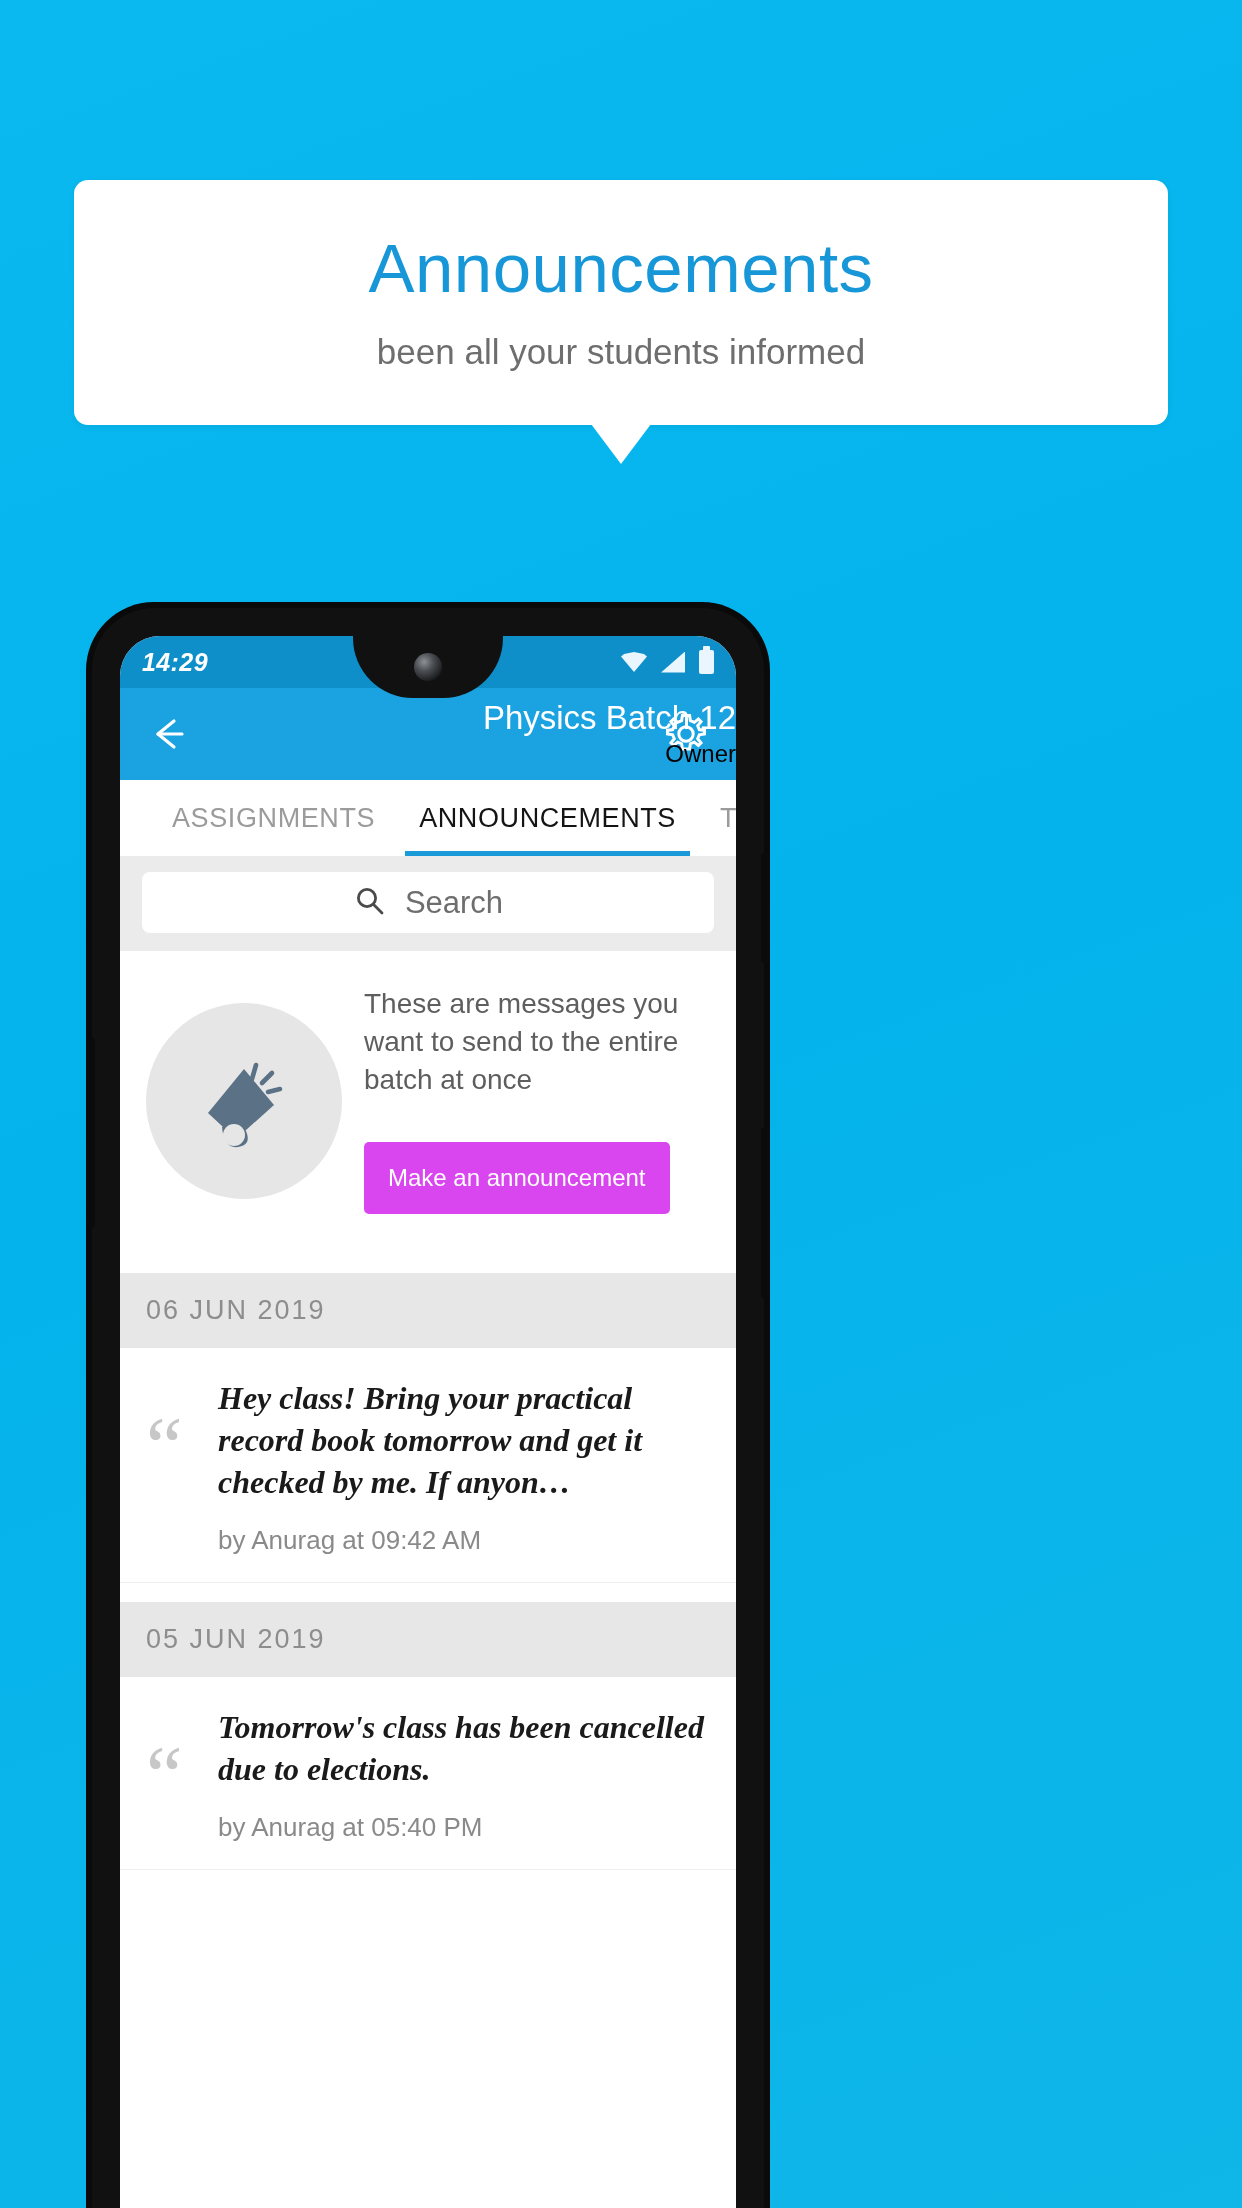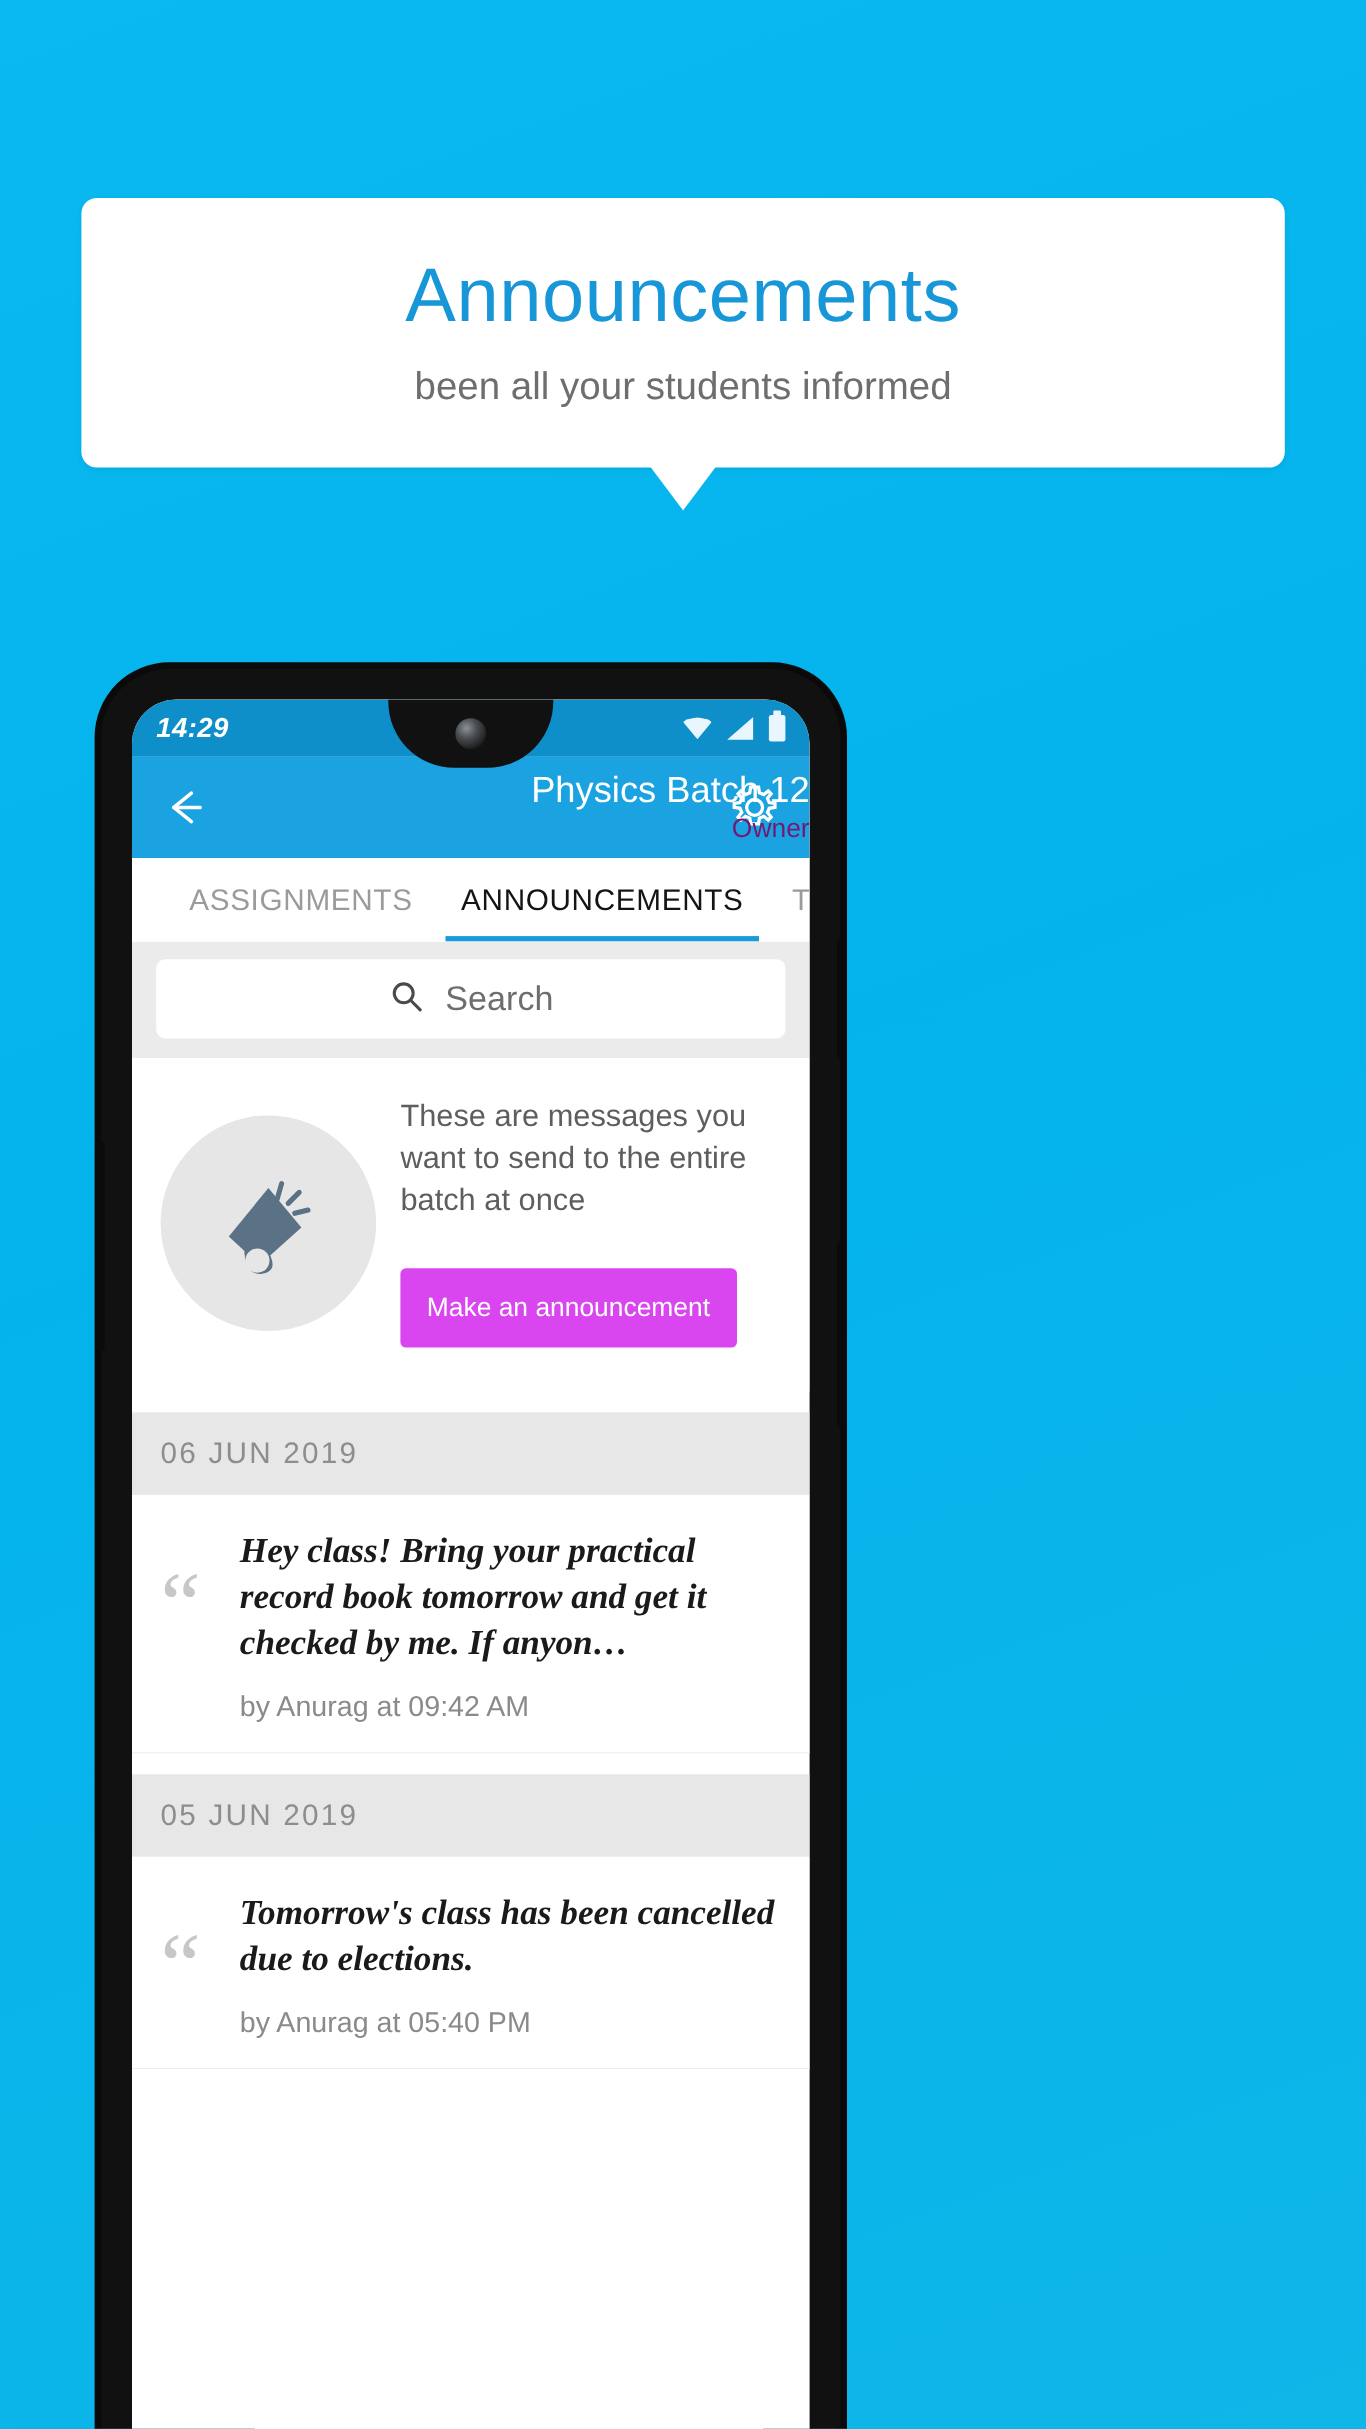--- a/index.html
+++ b/index.html
@@ -143,21 +143,21 @@
     position:absolute;
     left:0; right:0; top:0; bottom:0;
     display:flex; flex-direction:column;
     align-items:flex-end; justify-content:center;
     pointer-events:none;
   }
   #appbar-title{
     color:#ffffff; font-size:33px; font-weight:400; line-height:1.12;
   }
   #appbar-subtitle{
-    color:#701a75; font-size:24px; font-weight:400; margin-top:4px;
+    color:#000000; font-size:24px; font-weight:400; margin-top:4px;
   }
   #gear-icon{
     margin-left:auto; width:48px;height:48px; flex:0 0 auto;
   }
 
   
   #tabs{
     height:76px;
     background:#ffffff;
     display:flex; align-items:stretch;
@@ -180,21 +180,21 @@
     position:absolute; left:8px; right:8px; bottom:0;
     height:5px; background:#1a9ad8;
   }
 
   
   #search-wrap{
     background:#ebebeb;
     padding:16px 22px 18px 22px;
   }
   #search-box{
-    height:72px;
+    height:61px;
     background:#ffffff;
     border-radius:8px;
     display:flex; align-items:center; justify-content:center;
     gap:18px;
   }
   #search-text{ font-size:31px; color:#6e6e6e; }
 
   
   #promo-row{
     background:#ffffff;

